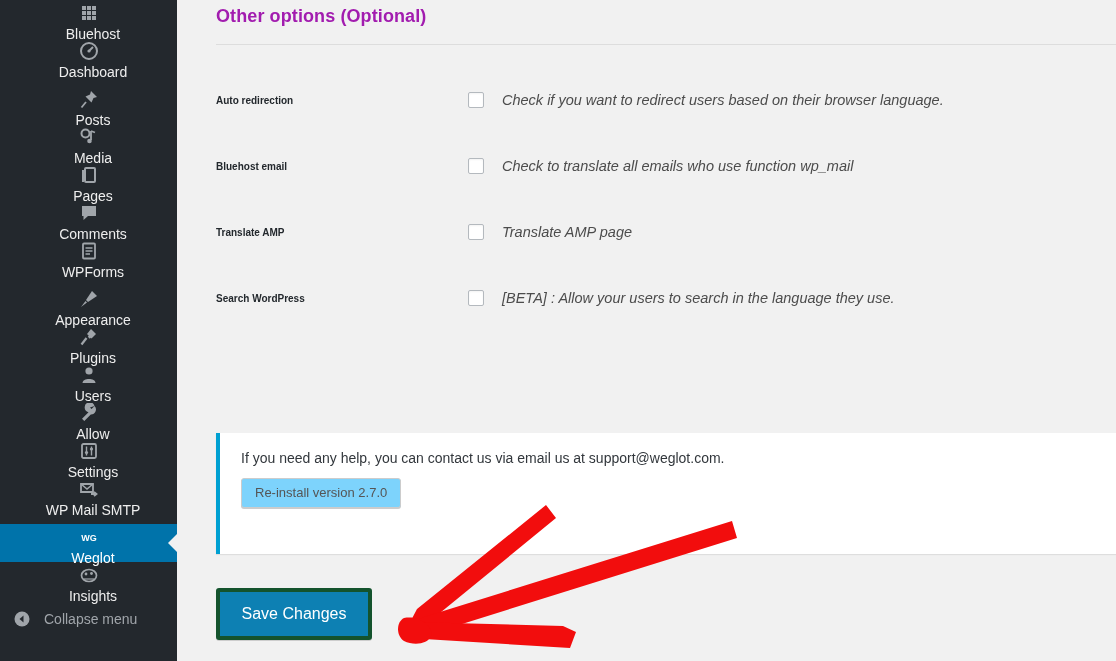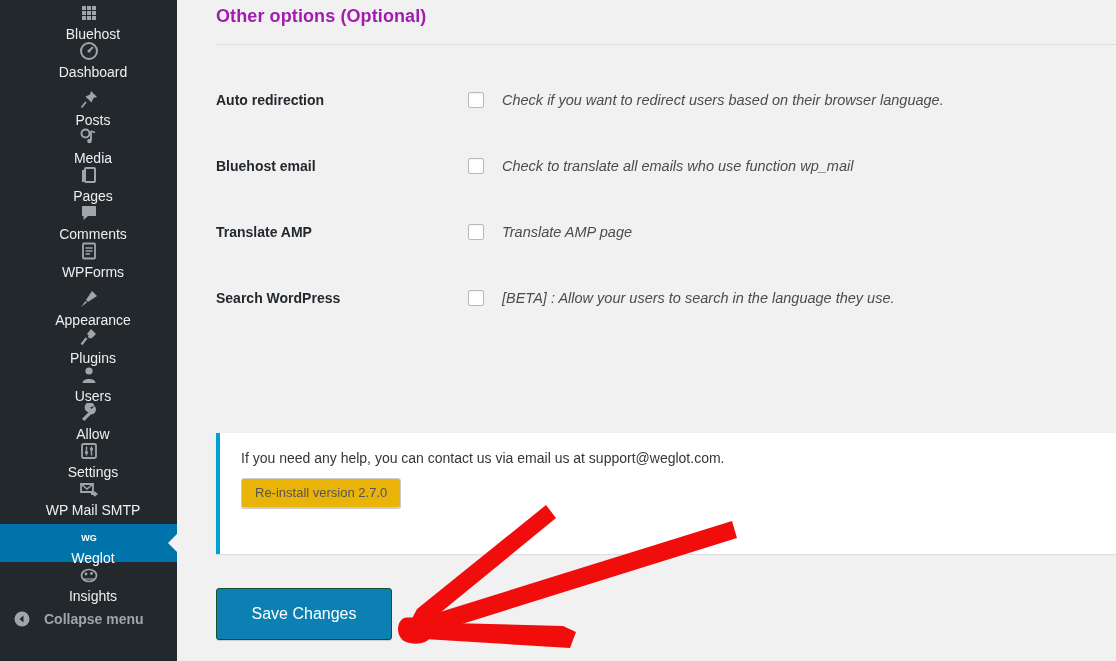--- a/index.html
+++ b/index.html
@@ -28,21 +28,20 @@
   }
   .menu-item {
     display: flex;
     align-items: center;
     height: 38px;
     padding-left: 9px;
     color: #b4b9be;
     font-size: 14px;
     position: relative;
     cursor: pointer;
-    font-weight: bold;
   }
   .menu-item.strong { color: #eeeeee; font-weight: 400; flex-direction: column; }
   .menu-item .ico {
     width: 26px;
     height: 26px;
     flex: 0 0 26px;
     display: flex;
     align-items: center;
     justify-content: center;
     margin-right: 9px;
@@ -92,21 +91,21 @@
   .opt-rows { padding: 0 0 0 0; margin-top: 22px; }
   .opt-row {
     display: flex;
     align-items: center;
     height: 66px;
   }
   .opt-label {
     width: 243px;
     flex: 0 0 243px;
     padding-left: 39px;
-    font-size: 14px;
+    font-size: 10px;
     font-weight: bold;
     color: #23282d;
   }
   .opt-control { display: flex; align-items: center; padding-left: 48px; }
   .cbx {
     width: 16px;
     height: 16px;
     flex: 0 0 16px;
     background: #ffffff;
     border: 1px solid #b4b9be;
@@ -135,41 +134,41 @@
     padding: 14px 0 12px 21px;
   }
   #notice p {
     font-size: 14px;
     color: #32373c;
     line-height: 22px;
     margin-bottom: 9px;
   }
   #reinstall-btn {
     display: inline-block;
-    background: #eab308;
+    background: #7dd3fc;
     border: 1px solid #cccccc;
     border-radius: 3px;
     color: #555555;
     font-size: 13px;
     padding: 6px 13px 7px 13px;
     line-height: 15px;
     cursor: pointer;
     box-shadow: 0 1px 0 #cccccc;
     font-family: "Liberation Sans", sans-serif;
   }
 
   
   #save-btn {
     position: absolute;
     left: 39px;
     top: 588px;
-    width: 176px;
+    width: 156px;
     height: 52px;
     background: #0d80b3;
-    border: 1px solid #14532d;
+    border: 4px solid #14532d;
     border-radius: 3px;
     color: #ffffff;
     font-size: 16px;
     font-family: "Liberation Sans", sans-serif;
     cursor: pointer;
     box-shadow: 0 1px 0 rgba(0,0,0,0.15);
   }
 
   
   #annotation {

